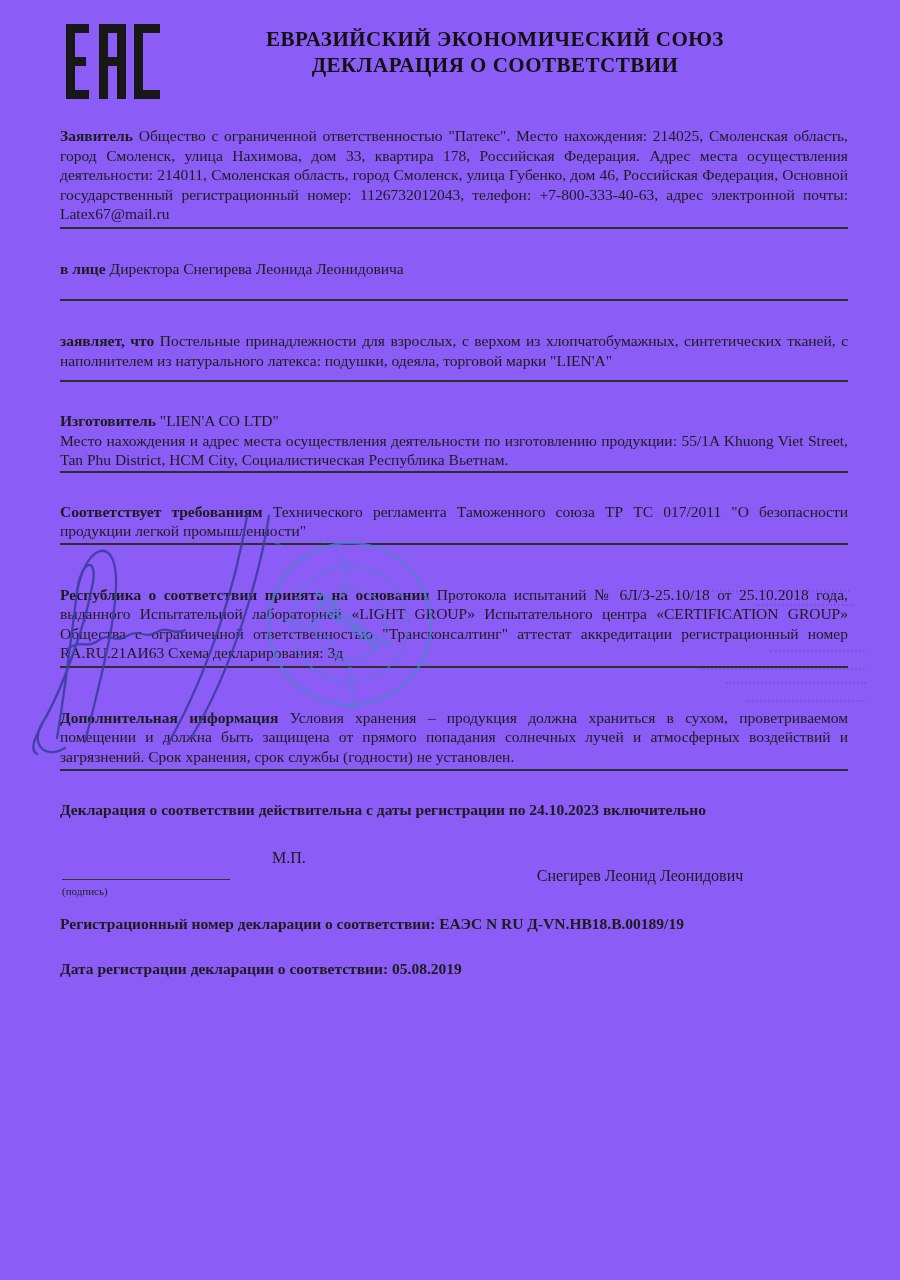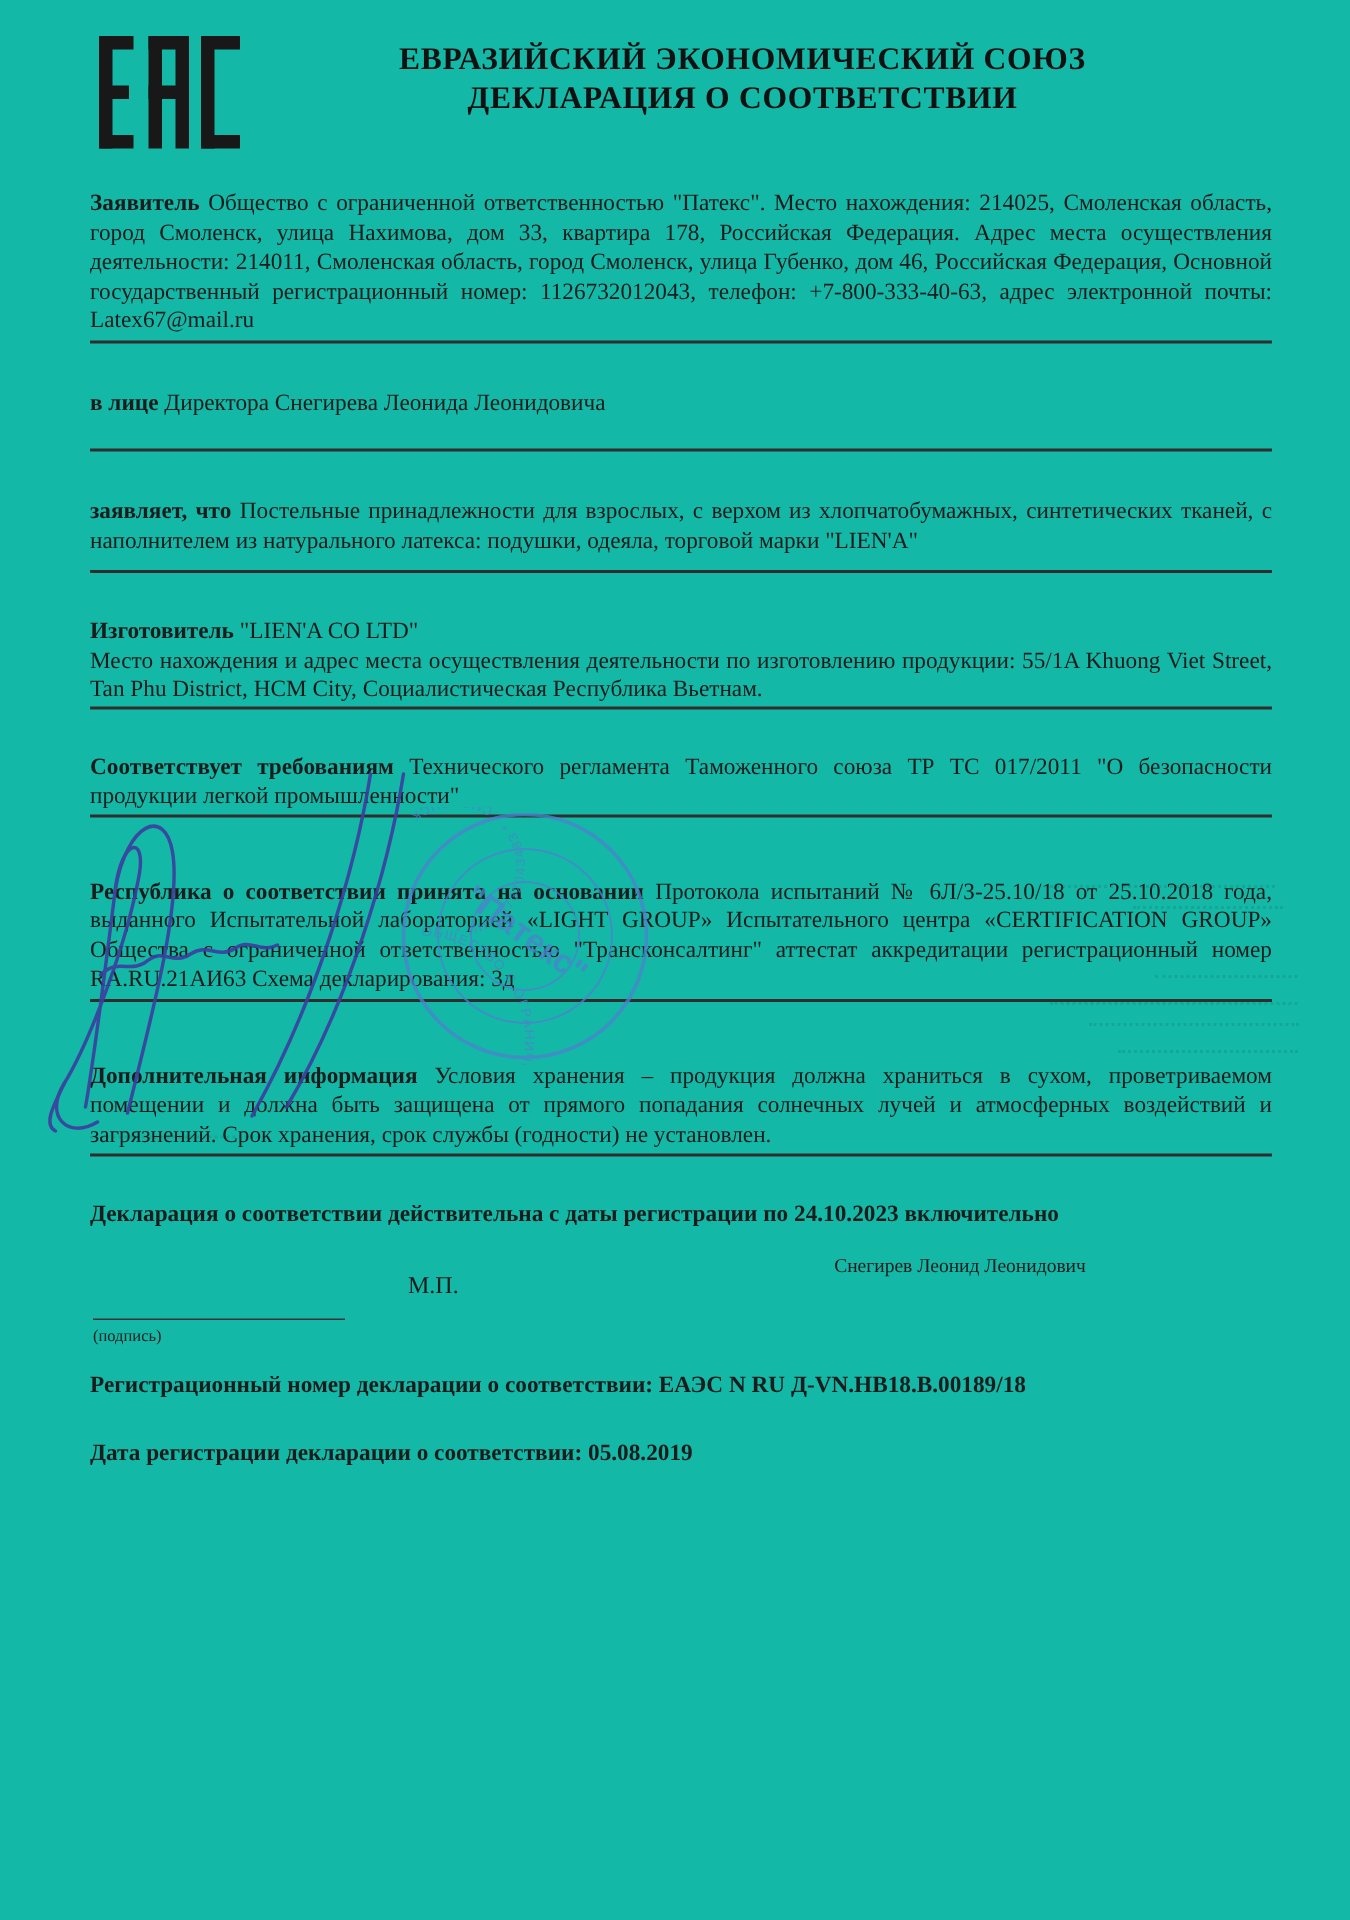--- a/index.html
+++ b/index.html
@@ -1,20 +1,20 @@
 <!DOCTYPE html>
 <html><head>
 <meta charset="utf-8">
 <style>
   * { margin:0; padding:0; box-sizing:border-box; }
   html,body { background:#ffffff; }
   .page {
     position:relative;
     width:900px; height:1280px;
-    background:#14b8a6;
+    background:#8b5cf6;
     overflow:hidden;
     font-family:"Liberation Serif","DejaVu Serif",serif;
     color:#1c1c1c;
   }
   
   .header { position:relative; height:100px; }
   .eac-logo { position:absolute; left:66px; top:24px; }
   .doc-title {
     position:absolute; left:150px; right:60px; top:26px;
     text-align:center; font-weight:bold; font-size:21px; line-height:26px;
@@ -35,21 +35,21 @@
   .validity    { padding:3px 0 0; font-weight:bold; text-align:left; }
   
   .sig-row { position:relative; height:64px; margin-top:12px; }
   .sign-left {
     position:absolute; left:2px; top:47px; width:168px;
     border-top:1.5px solid #333; 
     font-size:11px; padding-top:2px; color:#222;
   }
   .mp { position:absolute; left:212px; top:16px; font-size:16px; }
   .fio-block { position:absolute; left:370px; top:2px; width:420px; text-align:center; }
-  .fio-name { font-size:13px; padding-bottom:4px; }
+  .fio-name { font-size:16px; padding-bottom:4px;margin-top:32px; }
   .fio-caption { border-top:1.5px solid #333; font-size:11px; padding-top:2px; color:#222; }
   .reg-line  { margin-top:18px; font-weight:bold; }
   .date-line { margin-top:26px; font-weight:bold; }
   
   .stamp { position:absolute; left:264px; top:538px; opacity:0.78; }
   .stamp text { fill:#4b84cc; font-family:"Liberation Sans","DejaVu Sans",sans-serif; }
   .autograph { position:absolute; left:15px; top:508px; opacity:0.9; }
   
   .noise { position:absolute; border-top:2px dotted rgba(0,0,0,0.09); height:0; }
 </style>
@@ -105,21 +105,21 @@
     <div class="sec validity">Декларация о соответствии действительна с даты регистрации по 24.10.2023 включительно</div>
 
     <div class="sig-row">
       <div class="sign-left">(подпись)</div>
       <div class="mp">М.П.</div>
       <div class="fio-block">
         <div class="fio-name">Снегирев Леонид Леонидович</div>
       </div>
     </div>
 
-    <div class="reg-line"><span>Регистрационный номер декларации о соответствии:</span> <span>ЕАЭС N RU Д-VN.НВ18.В.00189/18</span></div>
+    <div class="reg-line"><span>Регистрационный номер декларации о соответствии:</span> <span>ЕАЭС N RU Д-VN.НВ18.В.00189/19</span></div>
 
     <div class="date-line"><span>Дата регистрации декларации о соответствии:</span> <span>05.08.2019</span></div>
 
   </div>
 
   <svg class="stamp" width="172" height="172" viewBox="0 0 172 172">
     <g stroke="#4b84cc" fill="none">
       <circle cx="86" cy="86" r="81" stroke-width="2.4"></circle>
       <circle cx="86" cy="86" r="58" stroke-width="1.3"></circle>
       <circle cx="86" cy="86" r="36" stroke-width="1.2"></circle>

